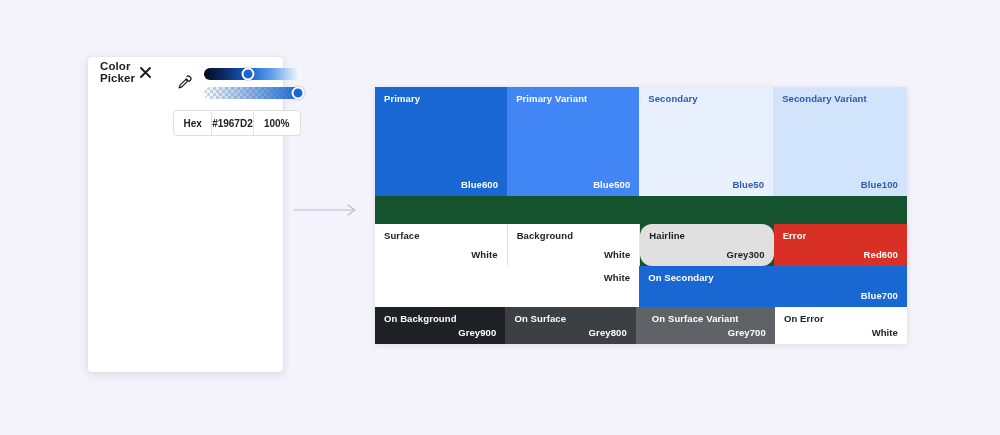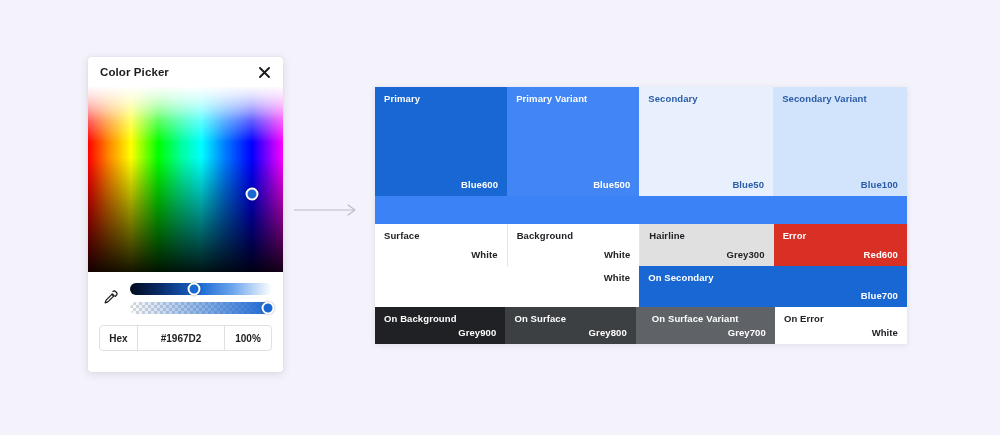--- a/index.html
+++ b/index.html
@@ -19,21 +19,21 @@
   #color-picker-panel {
     position: absolute;
     left: 88px;
     top: 57px;
     width: 195px;
     height: 315px;
     background: #ffffff;
     border-radius: 3px;
     box-shadow: 0 2px 10px rgba(40, 40, 80, 0.13), 0 0 1px rgba(40,40,80,0.25);
     display: flex;
-    flex-direction: column;
+    flex-direction: row;
   }
   .cp-header {
     height: 30px;
     min-height: 30px;
     display: flex;
     align-items: center;
     justify-content: space-between;
     padding: 0 11px 0 12px;
     box-sizing: border-box;
   }
@@ -189,21 +189,21 @@
   
   #swatch-grid {
     position: absolute;
     left: 375px;
     top: 87px;
     width: 532px;
     height: 257px;
     display: flex;
     flex-direction: column;
     box-shadow: 0 1px 6px rgba(40,40,80,0.10);
-    background: #3b82f6;
+    background: #14532d;
   }
   .swatch-row {
     display: flex;
     width: 100%;
   }
   .swatch-row.r1 { height: 119px; }
   .swatch-row.r2 { height: 46px; margin-top: 28px; }
   .swatch-row.r3 { height: 45px; }
   .swatch-row.r4 { height: 40px; }
 
@@ -305,21 +305,21 @@
     </div>
     <div class="swatch-row r2">
       <div class="swatch" style="flex: 132 0 0px; background: rgb(255, 255, 255); color: rgb(32, 33, 36); border-right: 1px solid rgb(227, 227, 227);">
         <div class="swatch-name">Surface</div>
         <div class="swatch-token">White</div>
       </div>
       <div class="swatch" style="flex: 132 0 0px; background: rgb(255, 255, 255); color: rgb(32, 33, 36); border-right: 1px solid rgb(227, 227, 227);">
         <div class="swatch-name">Background</div>
         <div class="swatch-token">White</div>
       </div>
-      <div class="swatch" style="flex: 134 0 0px; background: rgb(224, 224, 224); color: rgb(32, 33, 36);">
+      <div class="swatch" style="flex: 134 0 0px; background: rgb(224, 224, 224); color: rgb(32, 33, 36); border-radius: 12px;">
         <div class="swatch-name">Hairline</div>
         <div class="swatch-token">Grey300</div>
       </div>
       <div class="swatch" style="flex: 134 0 0px; background: rgb(217, 48, 37); color: rgb(255, 255, 255);">
         <div class="swatch-name">Error</div>
         <div class="swatch-token">Red600</div>
       </div>
     </div>
     <div class="swatch-row r3">
       <div class="swatch" style="flex: 264 0 0px; background: rgb(255, 255, 255); color: rgb(32, 33, 36);">

